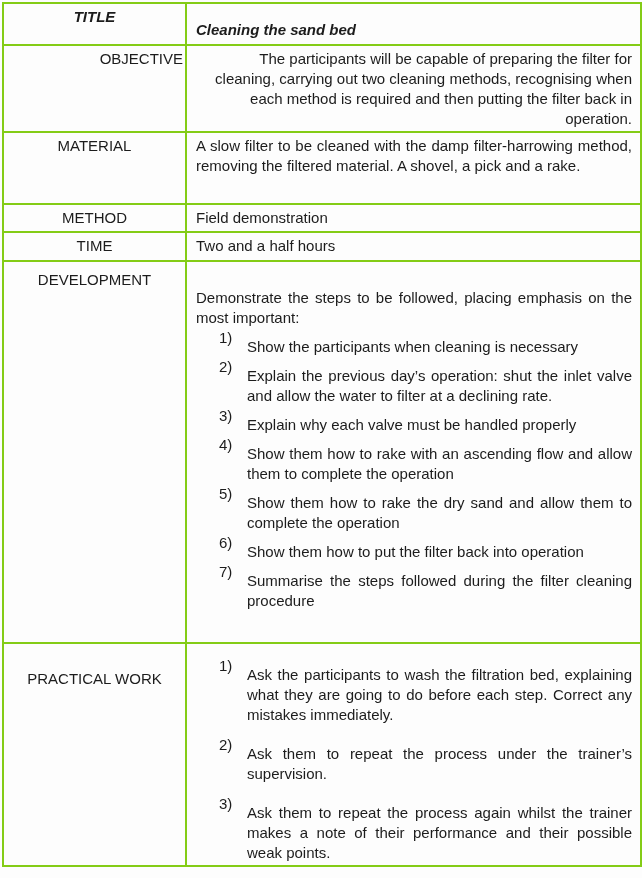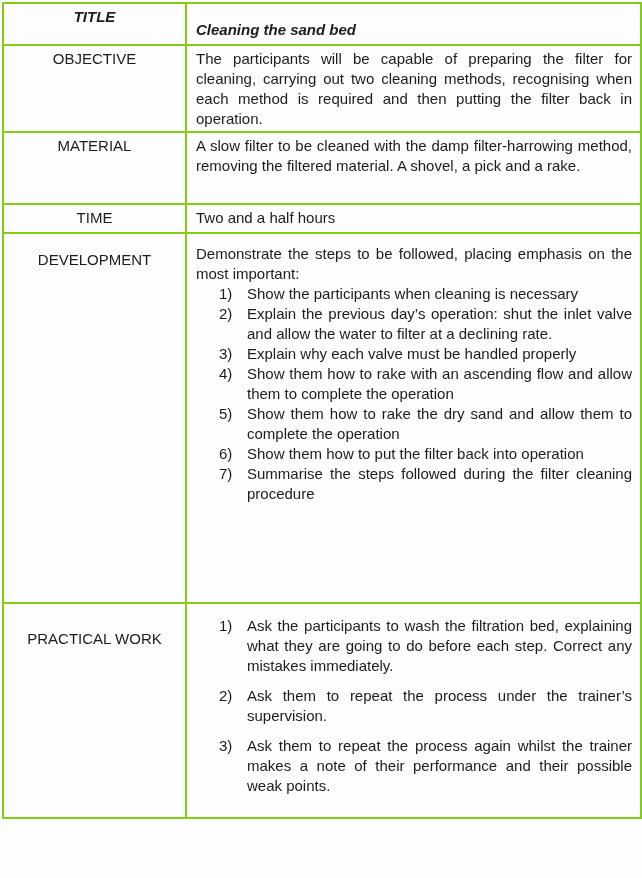--- a/index.html
+++ b/index.html
@@ -13,44 +13,44 @@
     border-collapse:collapse;table-layout:fixed;
   }
   td{
     border:2px solid #84cc16;vertical-align:top;
     font-size:15px;line-height:20px;overflow:hidden;
   }
   col.c-label{width:183px;}
   col.c-content{width:455px;}
   
   tr.r-title        td{height:22px;}
-  tr.r-objective    td{height:78px;}
+  tr.r-objective    td{height:78px;text-align:right;}
   tr.r-material     td{height:65px;}
   tr.r-method       td{height:21px;}
   tr.r-time         td{height:22px;}
   tr.r-introduction td{height:62px;}
   tr.r-development  td{height:352px;}
   tr.r-practical    td{height:188px;}
 
   td.label{text-align:center;padding:3px 2px 0 2px;}
   td.content{padding:3px 8px 2px 9px;text-align:justify;}
 
   .title-label{font-weight:bold;font-style:italic;padding-top:1px;}
   td.title-content{font-weight:bold;font-style:italic;text-align:left;padding-top:16px;}
 
-  td.dev-label{padding-top:16px;}
-  td.dev-content{padding-top:10px;}
+  td.dev-label{padding-top:8px;}
+  td.dev-content{padding-top:26px;}
   td.pw-label{padding-top:25px;}
   td.pw-content{padding-top:12px;}
 
   .para{margin:0;text-align:justify;}
   .num-list{margin:0;}
   .li{display:flex;padding-left:23px;}
   .li .num{flex:0 0 28px;}
-  .li .txt{flex:1;text-align:justify;}
+  .li .txt{flex:1;text-align:justify;margin-top:9px;}
   .pw-list .li{margin-bottom:10px;}
   .pw-list .li:last-child{margin-bottom:0;}
 </style>
 </head>
 <body>
 
 <div class="page">
   <table class="lesson">
     <colgroup>
         <col class="c-label">
@@ -66,20 +66,24 @@
     <tr class="r-objective">
       <td class="label">OBJECTIVE</td>
       <td class="content">The participants will be capable of preparing the filter for cleaning, carrying out two cleaning methods, recognising when each method is required and then putting the filter back in operation.</td>
     </tr>
 
     <tr class="r-material">
       <td class="label">MATERIAL</td>
       <td class="content">A slow filter to be cleaned with the damp filter-harrowing method, removing the filtered material.  A shovel, a pick and a rake.</td>
     </tr>
 
+    <tr class="r-method">
+      <td class="label">METHOD</td>
+      <td class="content">Field demonstration</td>
+    </tr>
 
     <tr class="r-time">
       <td class="label">TIME</td>
       <td class="content">Two and a half hours</td>
     </tr>
 
 
     <tr class="r-development">
       <td class="label dev-label">DEVELOPMENT</td>
       <td class="content dev-content">

